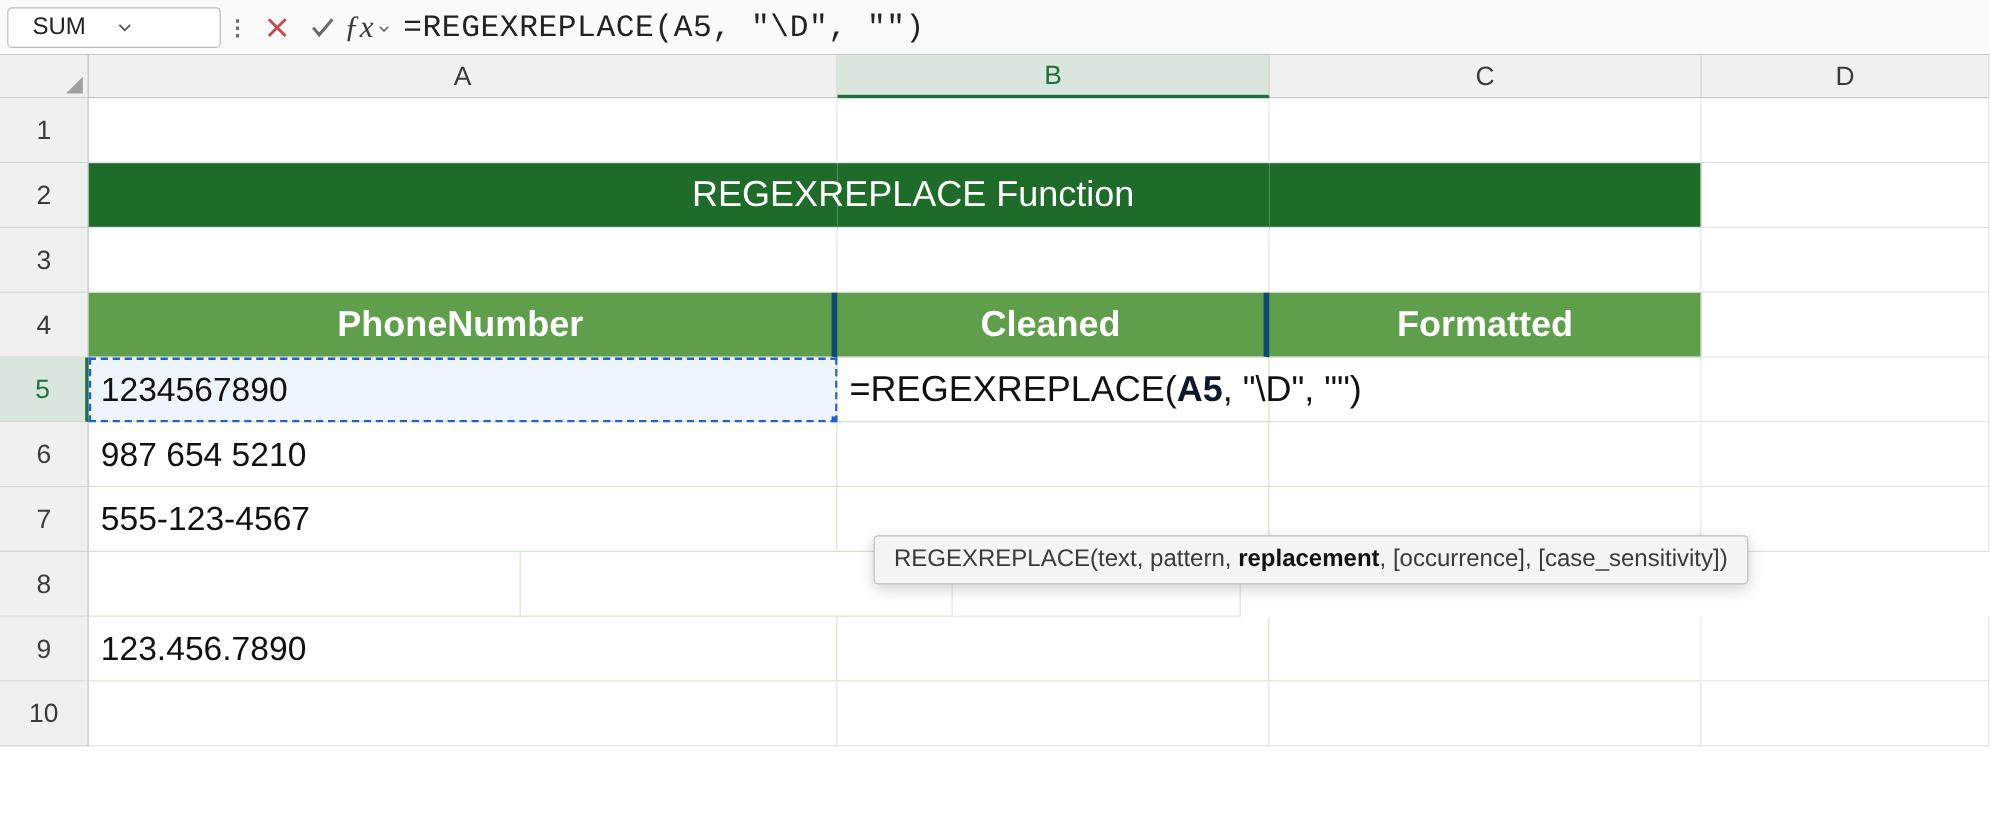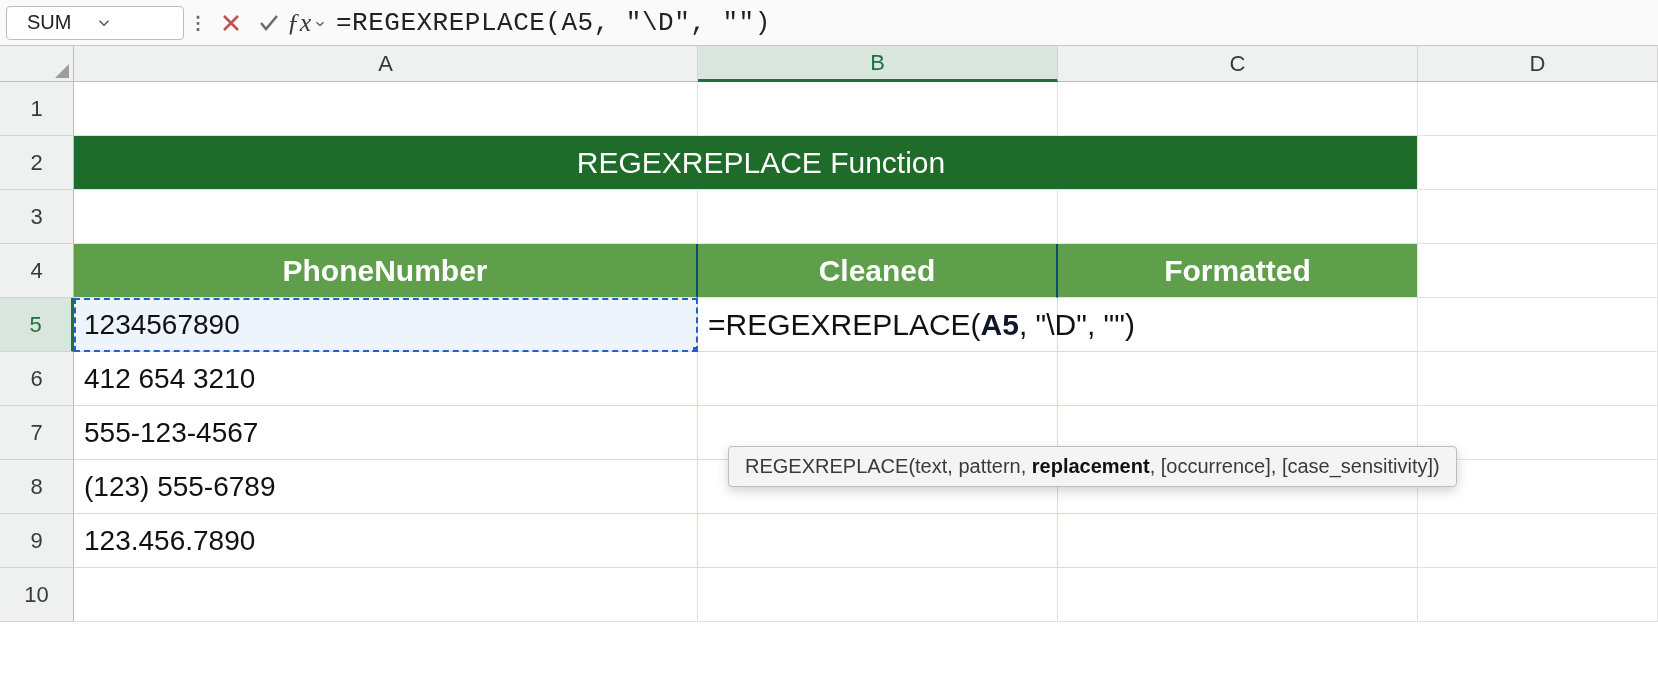--- a/index.html
+++ b/index.html
@@ -152,21 +152,21 @@
   .banner-row .cell.wC { border-right:1px solid #e2e2e2;}
   .banner-text { width: 1344px; text-align:center; font-size:30px; color:#fff; }
 
   
   .thead .cell.wA, .thead .cell.wB, .thead .cell.wC {
     background: #5f9e4a;
     color: #fff;
     justify-content: center;
     font-size: 30px;
     font-weight: 600;
-    border-right: 2px solid #0c4a6e;
+    border-right: 5px solid #0c4a6e;
   }
   .thead .cell.wC { border-right:1px solid #e2e2e2; }
 
   
   .datarow .cell.wA,
   .datarow .cell.wB,
   .datarow .cell.wC {
     border-right: 1px solid #cfe3c6;
     border-bottom: 1px solid #cfe3c6;
   }
@@ -304,37 +304,36 @@
       <span class="formula-text">
         <span>=REGEXREPLACE(</span><span class="tok-ref">A5</span><span>, "\D", "")</span>
       </span>
     </div>
     <div class="cell wC"></div>
     <div class="cell wD"></div>
   </div>
 
   <div class="row datarow">
     <div class="row-h">6</div>
-    <div class="cell wA">412 654 3210</div>
+    <div class="cell wA">987 654 5210</div>
     <div class="cell wB"></div>
     <div class="cell wC"></div>
     <div class="cell wD"></div>
   </div>
 
   <div class="row datarow">
     <div class="row-h">7</div>
     <div class="cell wA">555-123-4567</div>
     <div class="cell wB"></div>
     <div class="cell wC"></div>
     <div class="cell wD"></div>
   </div>
 
   <div class="row datarow">
     <div class="row-h">8</div>
-    <div class="cell wA">(123) 555-6789</div>
     <div class="cell wB"></div>
     <div class="cell wC"></div>
     <div class="cell wD"></div>
   </div>
 
   <div class="row datarow">
     <div class="row-h">9</div>
     <div class="cell wA">123.456.7890</div>
     <div class="cell wB"></div>
     <div class="cell wC"></div>

